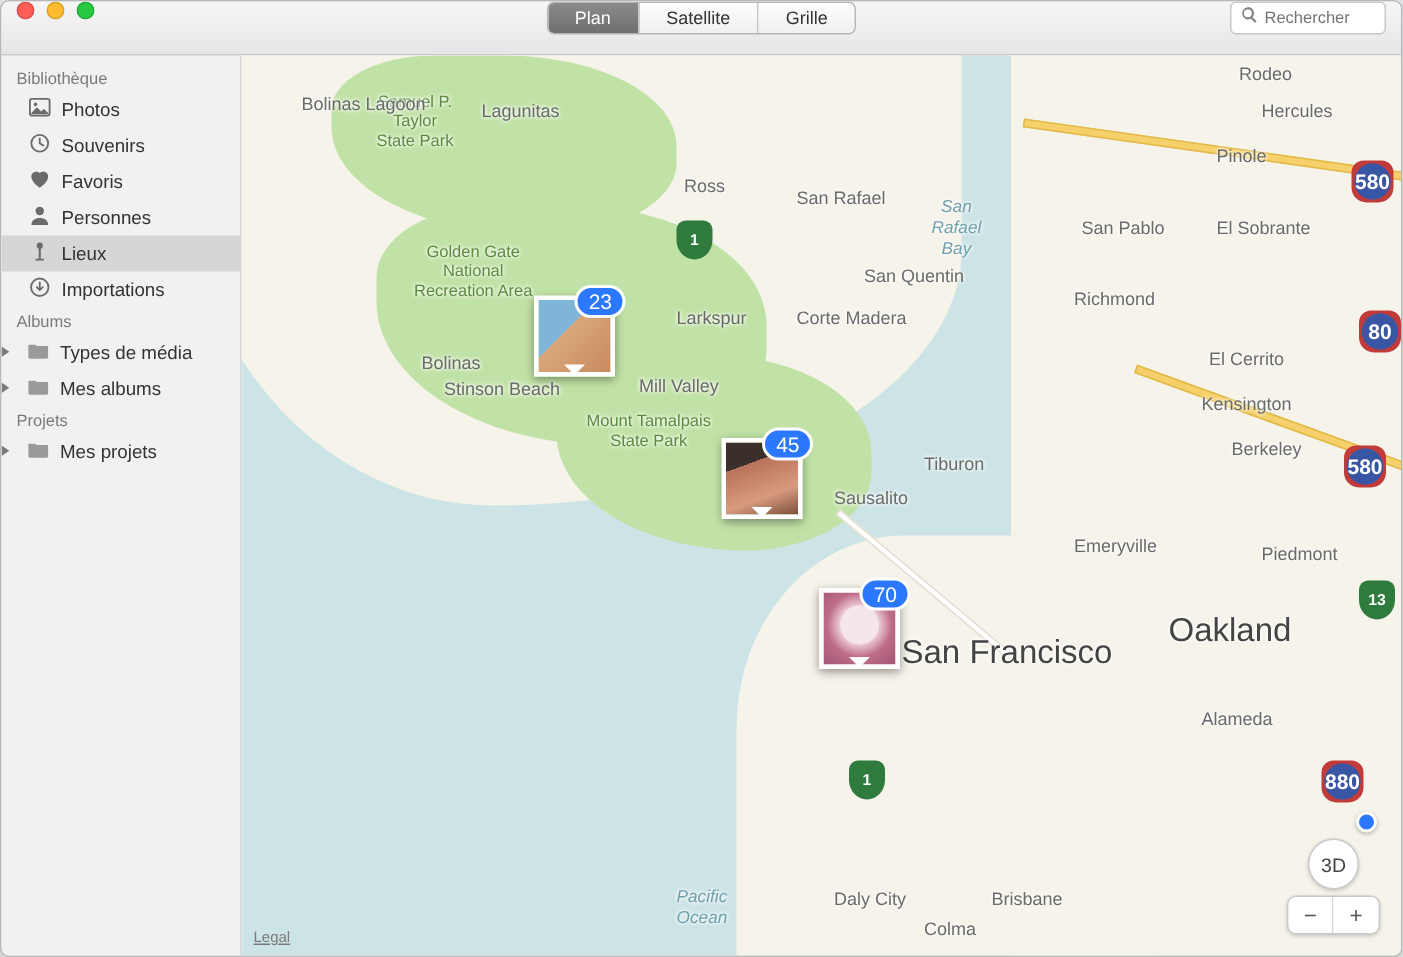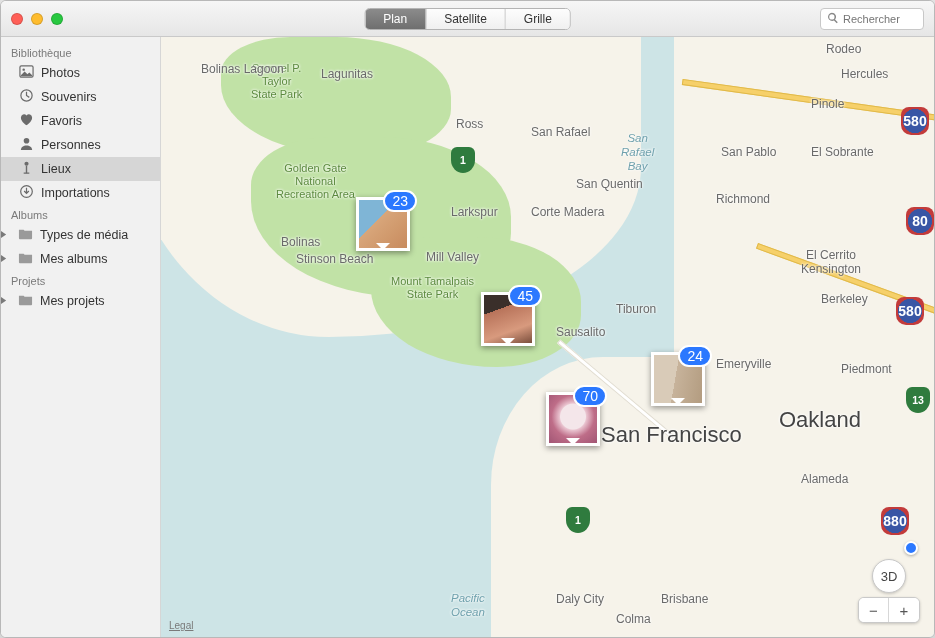--- a/index.html
+++ b/index.html
@@ -10,21 +10,21 @@
   border-radius: 6px;
   overflow: hidden;
   box-shadow: 0 10px 40px rgba(0,0,0,0.25);
   display: flex; flex-direction: column;
   border: 1px solid #b8b8b8;
 }
 .titlebar {
   height: 36px;
   background: linear-gradient(#f6f6f6, #e6e6e6);
   border-bottom: 1px solid #c9c9c9;
-  display: flex; align-items: center;
+  display: flex; 
   padding: 0 10px;
   position: relative;
 }
 .traffic { display: flex; gap: 8px; }
 .dot { width: 12px; height: 12px; border-radius: 50%; border: 0.5px solid rgba(0,0,0,0.15); }
 .dot.red { background: #ff5f57; }
 .dot.yellow { background: #febc2e; }
 .dot.green { background: #28c840; }
 .seg {
   position: absolute; left: 50%; transform: translateX(-50%);
@@ -271,21 +271,21 @@
       <div class="maplabel" style="left:40px; top:25px;">Bolinas Lagoon</div>
       <div class="maplabel" style="left:160px; top:30px;">Lagunitas</div>
       <div class="maplabel" style="left:295px; top:80px;">Ross</div>
       <div class="maplabel" style="left:370px; top:88px;">San Rafael</div>
       <div class="maplabel" style="left:560px; top:108px;">San Pablo</div>
       <div class="maplabel" style="left:650px; top:108px;">El Sobrante</div>
       <div class="maplabel" style="left:415px; top:140px;">San Quentin</div>
       <div class="maplabel" style="left:555px; top:155px;">Richmond</div>
       <div class="maplabel" style="left:290px; top:168px;">Larkspur</div>
       <div class="maplabel" style="left:370px; top:168px;">Corte Madera</div>
-      <div class="maplabel" style="left:645px; top:195px;margin-top:16px;">El Cerrito</div>
+      <div class="maplabel" style="left:645px; top:195px;">El Cerrito</div>
       <div class="maplabel" style="left:120px; top:198px;">Bolinas</div>
       <div class="maplabel" style="left:265px; top:213px;">Mill Valley</div>
       <div class="maplabel" style="left:135px; top:215px;">Stinson Beach</div>
       <div class="maplabel" style="left:640px; top:225px;">Kensington</div>
       <div class="maplabel" style="left:660px; top:255px;">Berkeley</div>
       <div class="maplabel" style="left:455px; top:265px;">Tiburon</div>
       <div class="maplabel" style="left:395px; top:288px;">Sausalito</div>
       <div class="maplabel" style="left:555px; top:320px;">Emeryville</div>
       <div class="maplabel" style="left:680px; top:325px;">Piedmont</div>
       <div class="maplabel" style="left:640px; top:435px;">Alameda</div>
@@ -309,23 +309,20 @@
 
       <div class="pin a" style="left:195px; top:160px;">
         <div class="badge">23</div>
       </div>
       <div class="pin b" style="left:320px; top:255px;">
         <div class="badge">45</div>
       </div>
       <div class="pin c" style="left:385px; top:355px;">
         <div class="badge">70</div>
       </div>
-      <div class="pin d" style="left:490px; top:315px;">
-        <div class="badge">24</div>
-      </div>
 
       <div class="map-controls">
         <div class="compass"></div>
         <button class="btn-3d">3D</button>
         <div class="zoomer">
           <button>−</button>
           <button>+</button>
         </div>
       </div>
 

